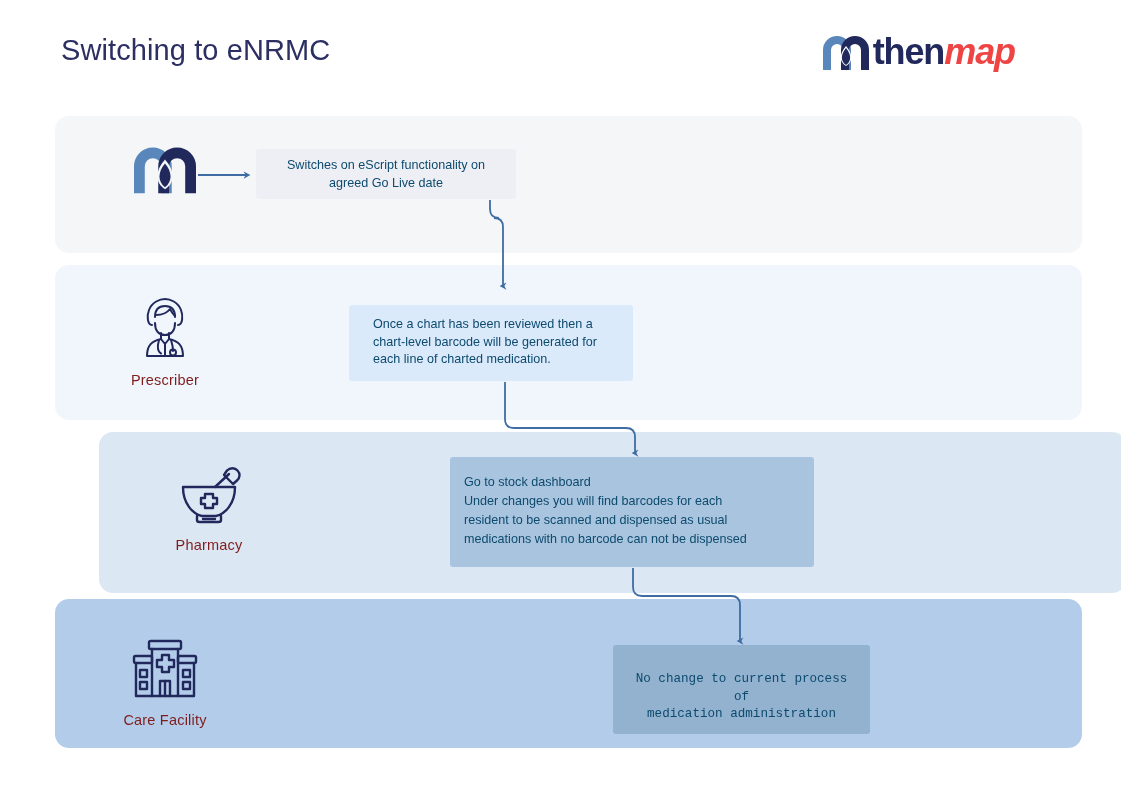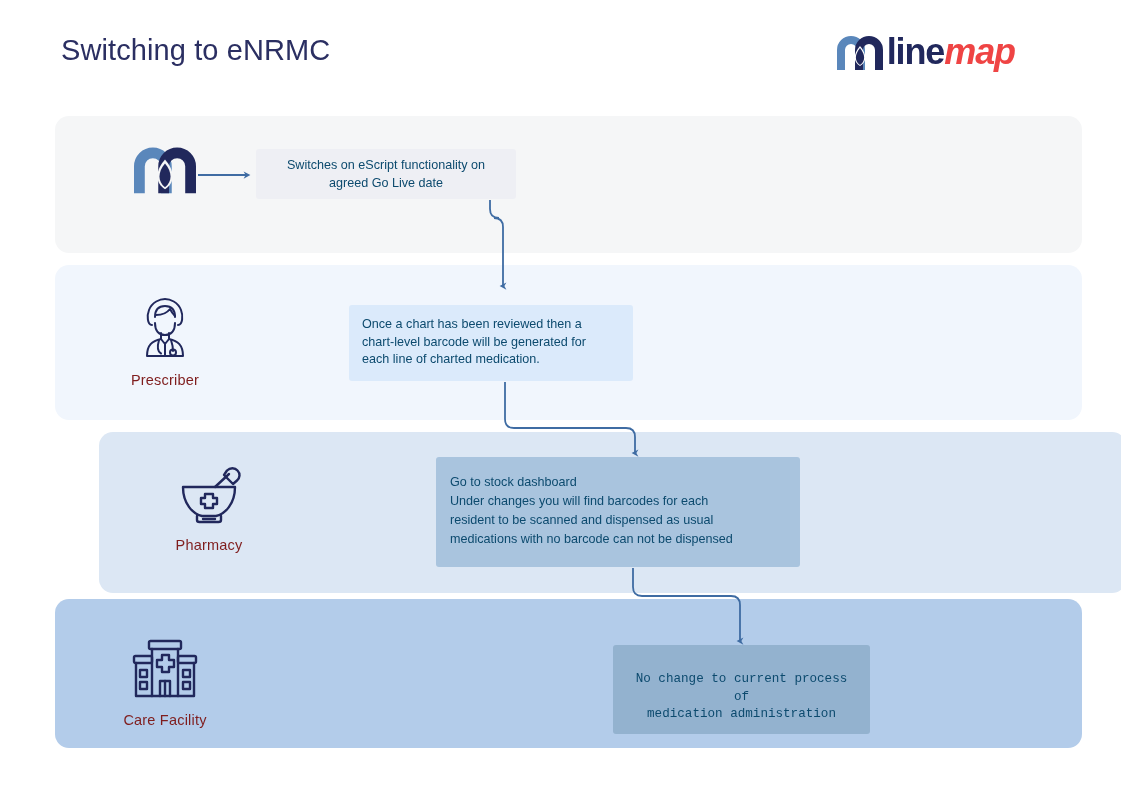--- a/index.html
+++ b/index.html
@@ -94,25 +94,25 @@
     background: #eeeff4;
     border-radius: 3px;
     padding: 8px 14px;
     text-align: center;
   }
   #msg-prescriber {
     left: 349px; top: 305px;
     width: 284px; height: 76px;
     background: #dbeafb;
     border-radius: 3px;
-    padding: 11px 13px;
+    padding: 11px 24px;
     text-align: left;
   }
   #msg-pharmacy {
-    left: 436px; top: 457px;
+    left: 450px; top: 457px;
     width: 364px; height: 110px;
     background: #a9c4de;
     border-radius: 3px;
     padding: 16px 14px;
     text-align: left;
     line-height: 19px;
   }
   #msg-carefacility {
     left: 613px; top: 645px;
     width: 257px; height: 89px;
@@ -141,21 +141,21 @@
   <div id="brand-logo">
     <span id="brand-mark">
       <svg width="46" height="40" viewBox="0 0 46 40">
         <path d="M4 38 L4 18 A10 10 0 0 1 24 18 L24 38" fill="none" stroke="#5a87bb" stroke-width="8" stroke-linecap="butt"></path>
         <path d="M22 38 L22 18 A10 10 0 0 1 42 18 L42 38" fill="none" stroke="#21285c" stroke-width="8" stroke-linecap="butt"></path>
         <path d="M23 14 C30 22 30 30 23 34 C16 30 16 22 23 14 Z" fill="#ffffff"></path>
         <path d="M23 16 C28.5 22.5 28.5 29.5 23 33 C17.5 29.5 17.5 22.5 23 16 Z" fill="#21285c"></path>
       </svg>
     </span>
     <span id="brand-text">
-      <span class="brand-medi">line</span><span class="brand-map">map</span>
+      <span class="brand-medi">then</span><span class="brand-map">map</span>
     </span>
   </div>
 </div>
 
 <div class="band" id="band-medimap">
   <div class="lane-figure" style="top:26px;">
     <span class="lane-icon">
       <svg width="62" height="54" viewBox="0 0 46 40">
         <path d="M4 38 L4 18 A10 10 0 0 1 24 18 L24 38" fill="none" stroke="#5a87bb" stroke-width="8"></path>
         <path d="M22 38 L22 18 A10 10 0 0 1 42 18 L42 38" fill="none" stroke="#21285c" stroke-width="8"></path>

